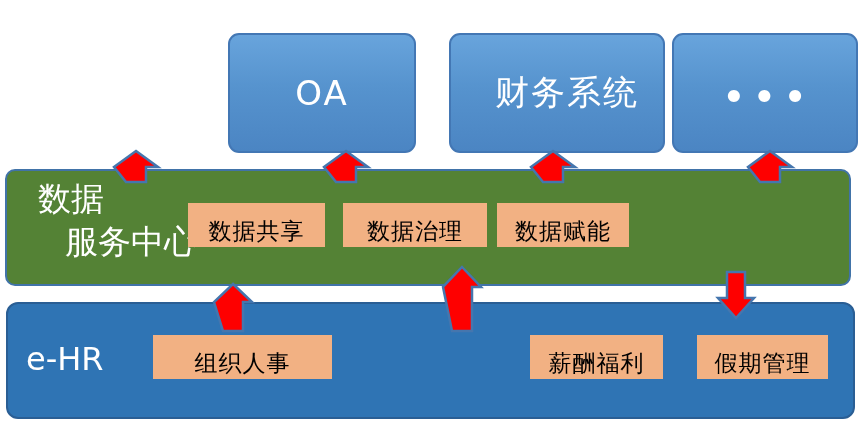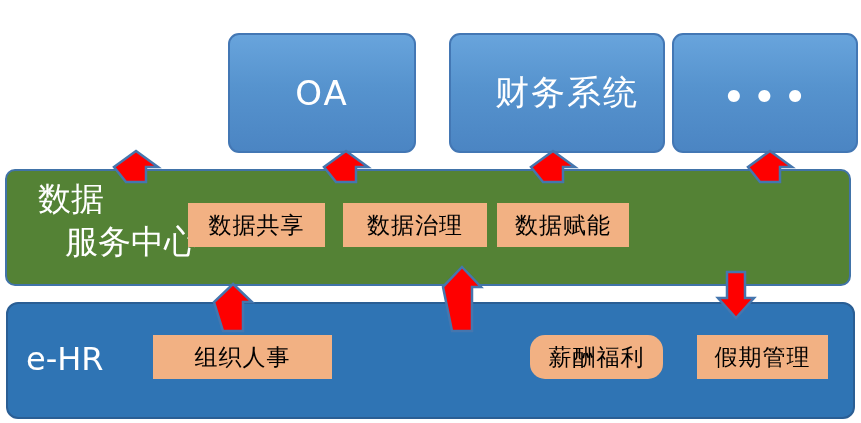--- a/index.html
+++ b/index.html
@@ -56,21 +56,21 @@
     line-height: 43px;
     white-space: nowrap;
   }
   .green-title .l1 { display: block; padding-left: 16px; }
   .green-title .l2 { display: block; margin-left: 43px; }
   .chip {
     position: absolute;
     background: #F2B183;
     color: #000000;
     display: flex;
-    align-items: center;
+    align-items: flex-end;
     justify-content: center;
     font-size: 23px;
     letter-spacing: 1px;
   }
   .chip.svc { top: 203px; height: 44px; }
   .chip.s1 { left: 188px; width: 137px; }
   .chip.s2 { left: 343px; width: 144px; }
   .chip.s3 { left: 497px; width: 132px; }
   .chip.s4 { left: 650px; width: 158px; }
   
@@ -84,21 +84,21 @@
   }
   .ehr-title {
     position: absolute;
     left: 26px; top: 340px;
     color: #ffffff;
     font-size: 32px;
   }
   .chip.mod { top: 335px; height: 44px; }
   .chip.m1 { left: 153px; width: 179px; }
   .chip.m2 { left: 362px; width: 131px; }
-  .chip.m3 { left: 530px; width: 133px; border-radius: 15px; }
+  .chip.m3 { left: 530px; width: 133px; }
   .chip.m4 { left: 697px; width: 131px; }
   
   .arrows {
     position: absolute;
     left: 0; top: 0;
     width: 861px; height: 423px;
     pointer-events: none;
   }
 </style>
 </head>

